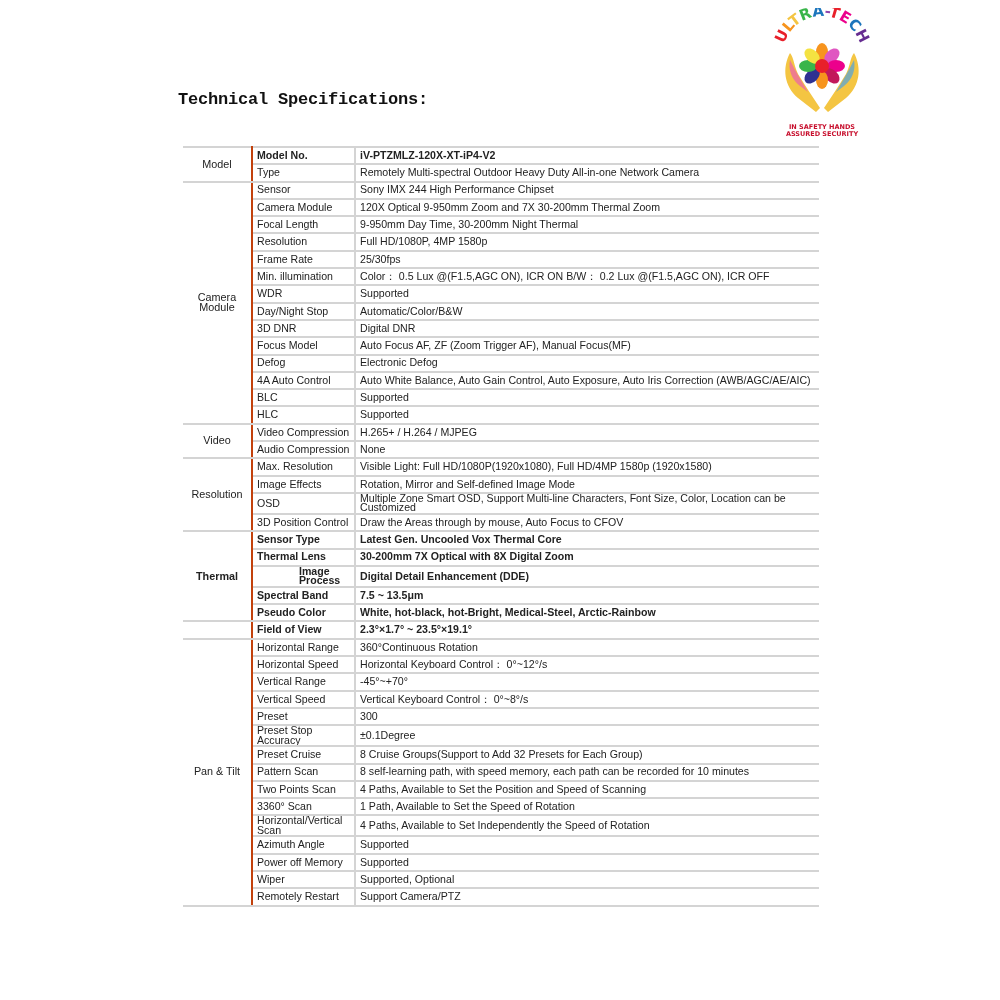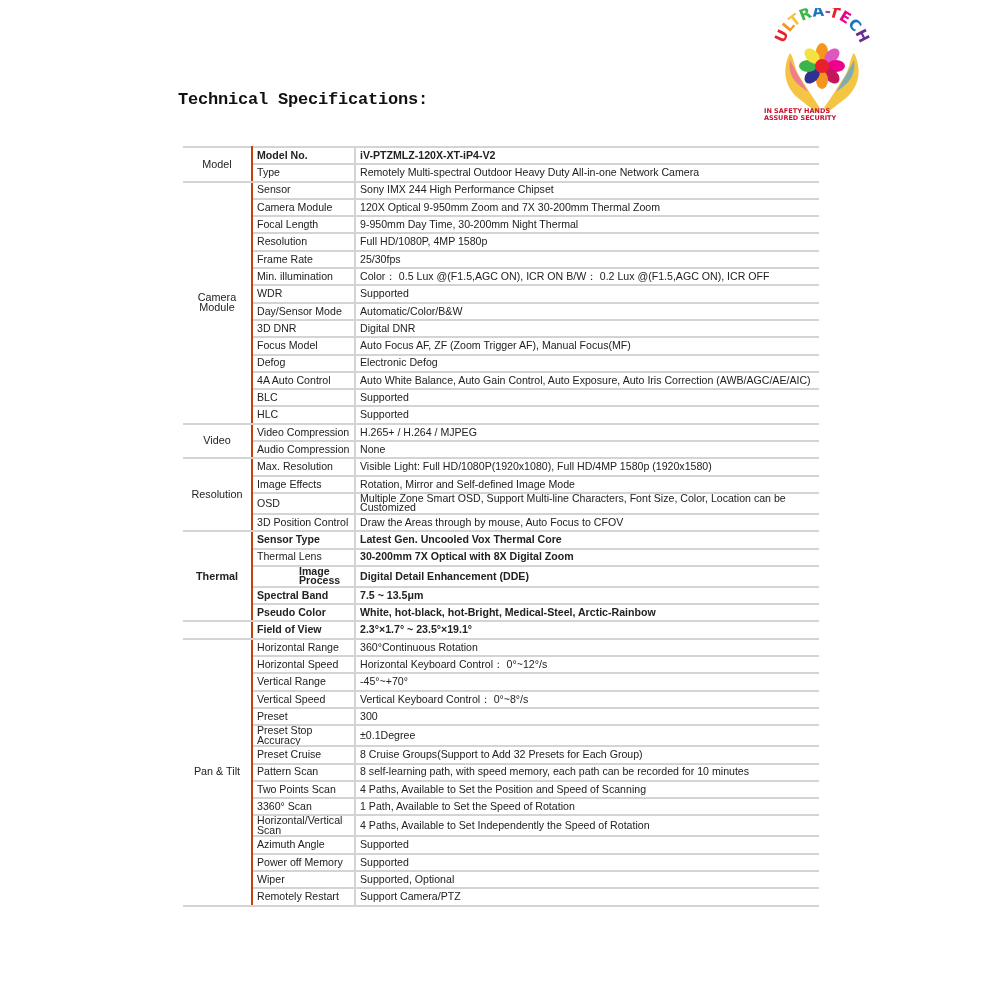--- a/index.html
+++ b/index.html
@@ -39,21 +39,21 @@
       <ellipse cx="0" cy="-14" rx="6" ry="9" fill="#f4e242" transform="rotate(315)"></ellipse>
       <circle cx="0" cy="0" r="7" fill="#e8202a"></circle>
     </g>
     <g>
       <path d="M26,45 C18,60 20,78 34,90 L52,104 L56,100 C48,88 40,76 34,66 C30,58 30,50 26,45 Z" fill="#f4c542"></path>
       <path d="M26,52 C24,62 28,72 36,78 L44,84 C38,74 32,64 26,52 Z" fill="#ec6aa0" opacity="0.8"></path>
       <path d="M90,45 C98,60 96,78 82,90 L64,104 L60,100 C68,88 76,76 82,66 C86,58 86,50 90,45 Z" fill="#f4c542"></path>
       <path d="M90,52 C92,62 88,72 80,78 L72,84 C78,74 84,64 90,52 Z" fill="#4fa3e0" opacity="0.7"></path>
     </g>
   </svg>
-  <div style="position:absolute;left:0;top:100px;width:116px;text-align:left;font-family:'DejaVu Sans',sans-serif;font-weight:bold;font-size:6.5px;line-height:7px;color:#c8102e;">
+  <div style="position:absolute;left:0;top:116px;width:116px;text-align:center;font-family:'DejaVu Sans',sans-serif;font-weight:bold;font-size:6.5px;line-height:7px;color:#c8102e;">
     <div>IN SAFETY HANDS</div>
     <div>ASSURED SECURITY</div>
   </div>
 </div>
 
 <table class="spec">
   <colgroup>
       <col class="c1">
       <col class="c2">
       <col class="c3">
@@ -91,21 +91,21 @@
       </tr>
       <tr>
         <td class="key">Min. illumination</td>
         <td class="val">Color： 0.5 Lux @(F1.5,AGC ON), ICR ON  B/W： 0.2 Lux @(F1.5,AGC ON), ICR OFF</td>
       </tr>
       <tr>
         <td class="key">WDR</td>
         <td class="val">Supported</td>
       </tr>
       <tr>
-        <td class="key">Day/Sensor Mode</td>
+        <td class="key">Day/Night Stop</td>
         <td class="val">Automatic/Color/B&amp;W</td>
       </tr>
       <tr>
         <td class="key">3D DNR</td>
         <td class="val">Digital DNR</td>
       </tr>
       <tr>
         <td class="key">Focus Model</td>
         <td class="val">Auto Focus AF, ZF (Zoom Trigger AF), Manual Focus(MF)</td>
       </tr>
@@ -150,21 +150,21 @@
       <tr>
         <td class="key">3D Position Control</td>
         <td class="val">Draw the Areas through by mouse, Auto Focus to CFOV</td>
       </tr>
       <tr>
         <td class="grp bold" rowspan="5">Thermal</td>
         <td class="key" style="font-weight: bold;">Sensor Type</td>
         <td class="val" style="font-weight: bold;">Latest Gen. Uncooled Vox Thermal Core</td>
       </tr>
       <tr>
-        <td class="key" style="font-weight: normal;">Thermal Lens</td>
+        <td class="key" style="font-weight: bold;">Thermal Lens</td>
         <td class="val" style="font-weight: bold;">30-200mm 7X Optical with 8X Digital Zoom</td>
       </tr>
       <tr>
         <td class="key" style="font-weight: bold; padding-left: 46px;">Image Process</td>
         <td class="val" style="font-weight: bold;">Digital Detail Enhancement (DDE)</td>
       </tr>
       <tr>
         <td class="key" style="font-weight: bold;">Spectral Band</td>
         <td class="val" style="font-weight: bold;">7.5 ~ 13.5μm</td>
       </tr>

